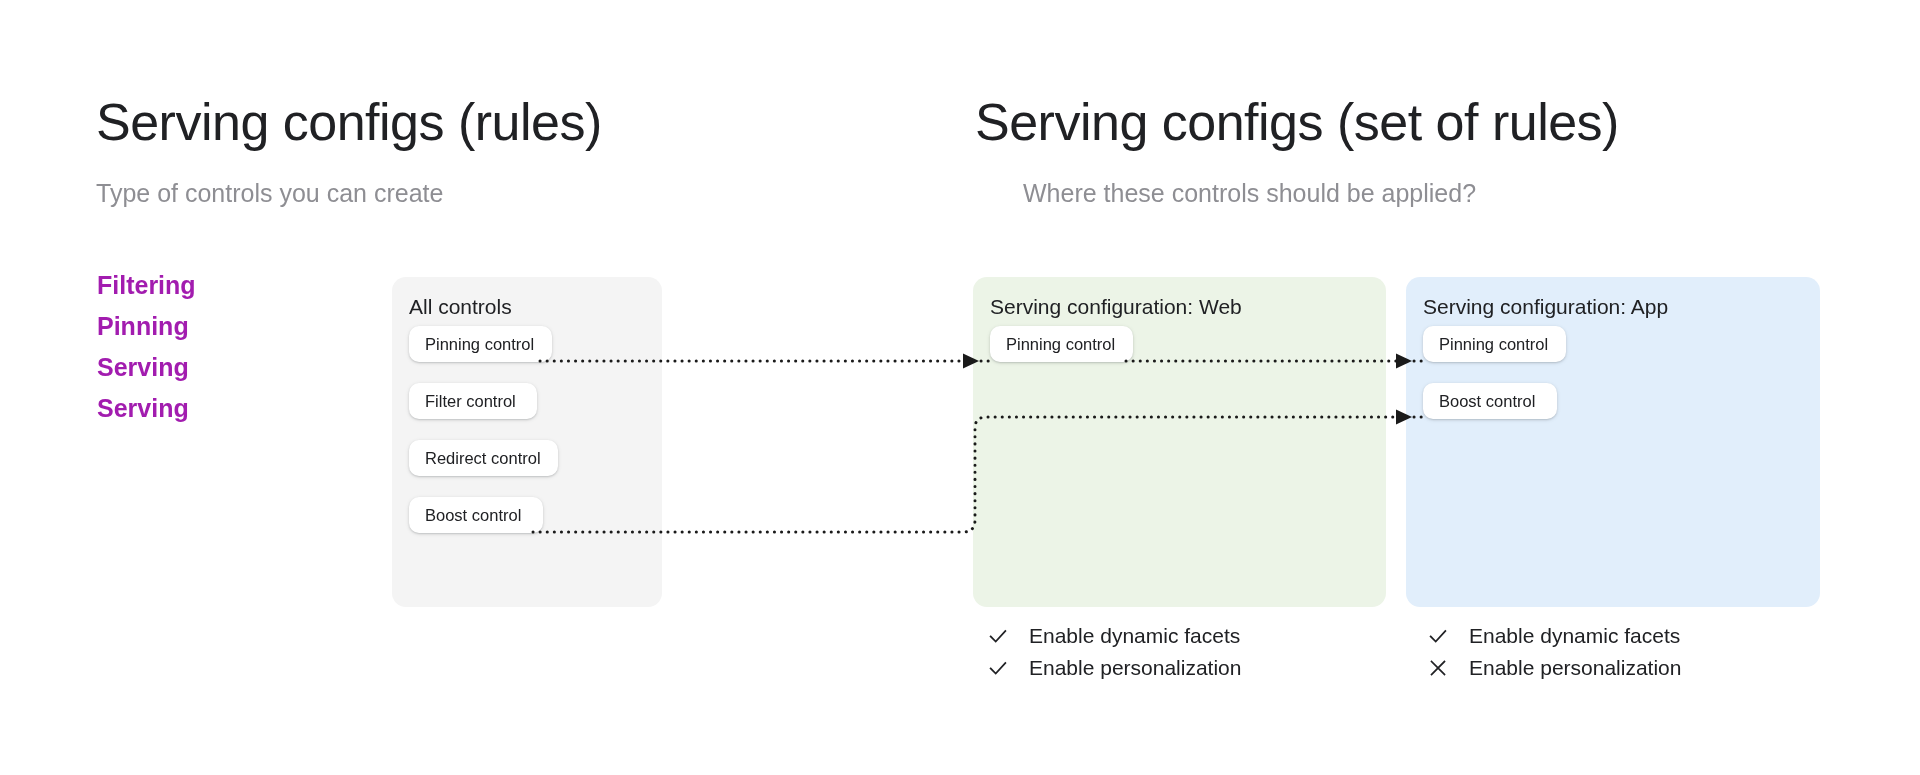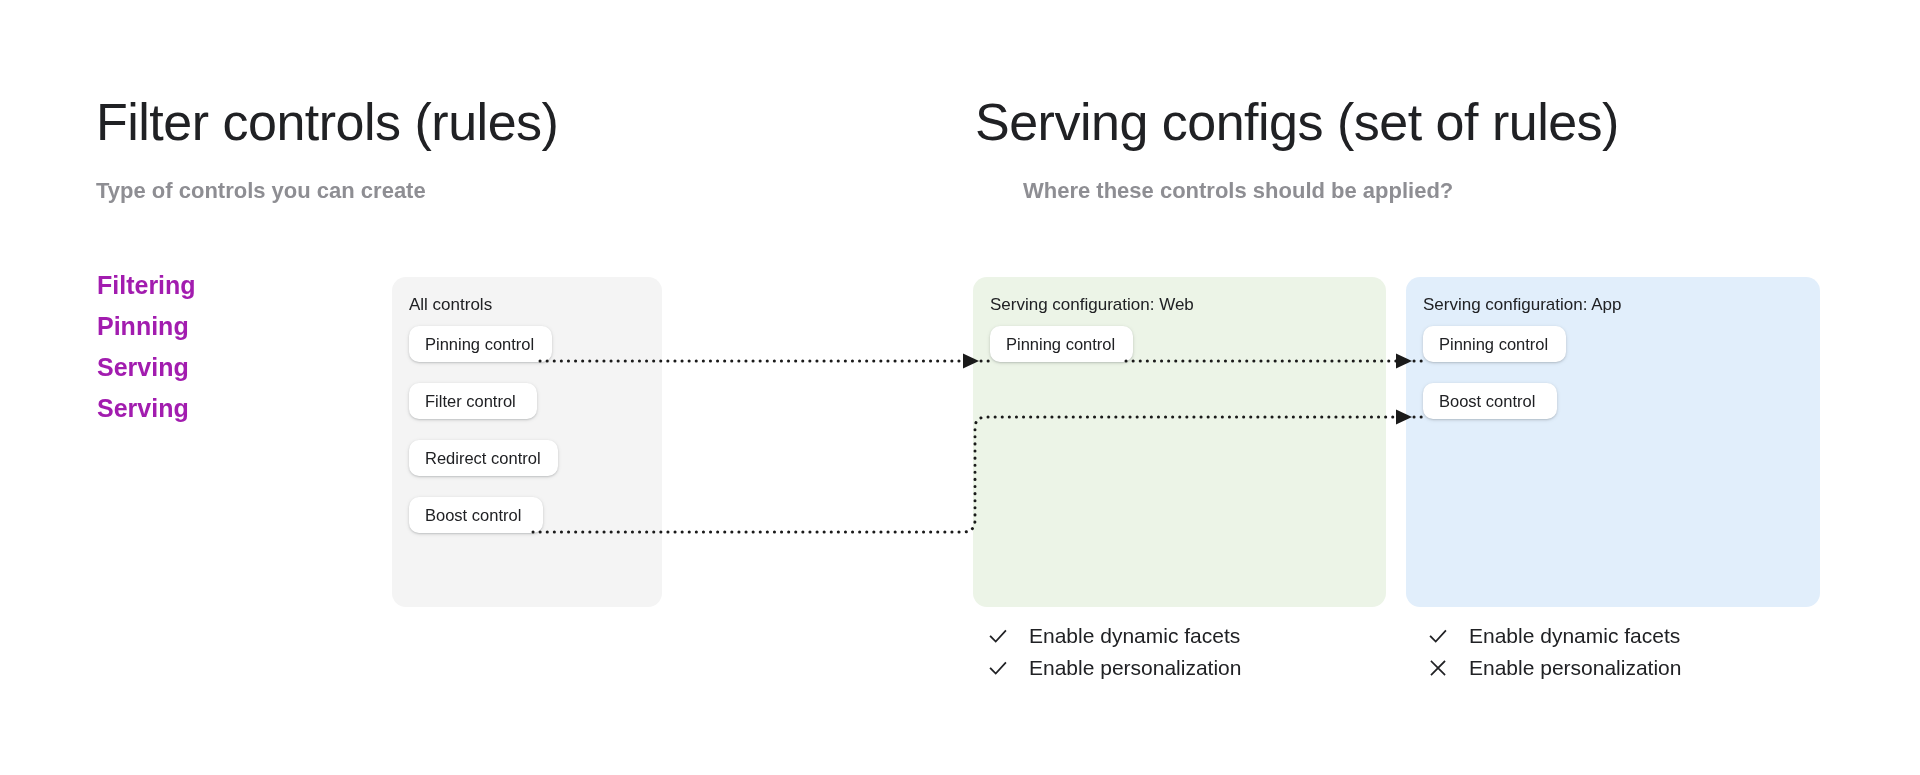--- a/index.html
+++ b/index.html
@@ -23,22 +23,22 @@
     position: absolute;
     font-size: 52px;
     font-weight: 400;
     color: #202124;
     letter-spacing: -0.5px;
     white-space: nowrap;
     line-height: 1.1;
   }
   .h-sub {
     position: absolute;
-    font-size: 22px;
-    font-weight: 700;
+    font-size: 25px;
+    font-weight: 400;
     color: #8e8e93;
     white-space: nowrap;
     line-height: 1.2;
   }
   #title-left  { left: 96px;  top: 94px; }
   #sub-left    { left: 96px;  top: 178px; }
   #title-right { left: 975px; top: 94px; }
   #sub-right   { left: 975px; top: 178px; margin-left: 48px; }
 
   
@@ -72,21 +72,21 @@
     background: #ecf4e7;
   }
   #card-config-app {
     left: 1406px; top: 277px;
     width: 414px; height: 330px;
     background: #e1eefb;
   }
   .card-title {
     position: absolute;
     left: 17px; top: 18px;
-    font-size: 17px;
+    font-size: 21px;
     font-weight: 400;
     color: #202124;
     white-space: nowrap;
   }
 
   
   .chip {
     position: absolute;
     height: 36px;
     background: #ffffff;
@@ -145,21 +145,21 @@
     stroke-linecap: round;
     stroke-dasharray: 0.1 7;
   }
   .conn-head { fill: #1a1a1a; }
 </style>
 </head>
 <body>
 
 <div id="stage">
 
-  <div class="h-title" id="title-left">Filter controls (rules)</div>
+  <div class="h-title" id="title-left">Serving configs (rules)</div>
   <div class="h-sub" id="sub-left">Type of controls you can create</div>
 
   <div class="h-title" id="title-right">Serving configs (set of rules)</div>
   <div class="h-sub" id="sub-right">Where these controls should be applied?</div>
 
   <div id="control-type-list">
     <div class="ct-item">Filtering</div>
     <div class="ct-item">Pinning</div>
     <div class="ct-item">Serving</div>
     <div class="ct-item">Serving</div>

